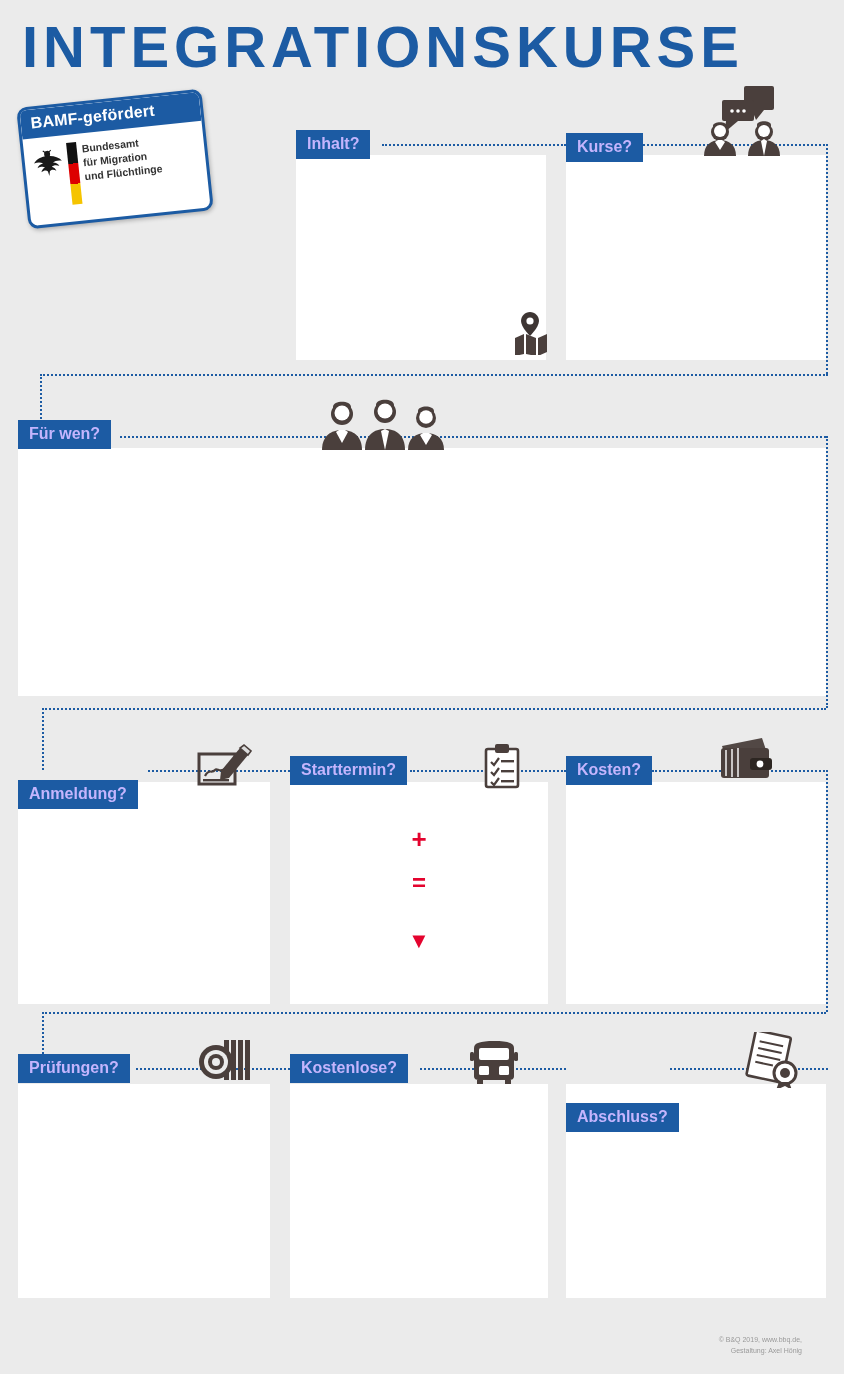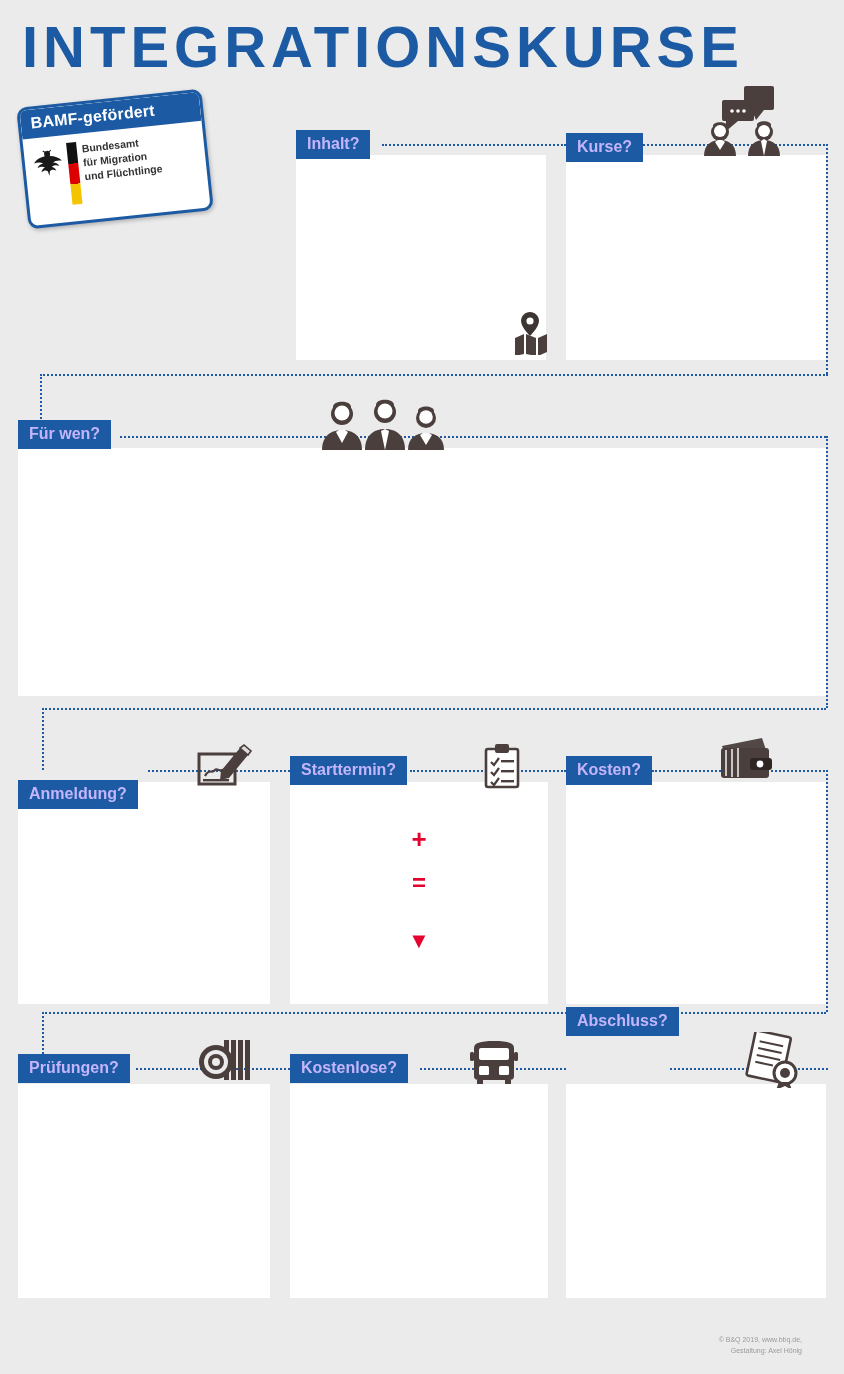--- a/index.html
+++ b/index.html
@@ -155,21 +155,21 @@
 
   
   #fah-card { left: 290px; top: 1084px; width: 258px; height: 214px; }
   #fah-tag { left: 290px; top: 1054px; }
   #fah-box { position: absolute; left: 302px; top: 1118px; width: 234px; height: 56px;
      font-size: 16px; flex-direction: column; }
   #fah-list { position: absolute; left: 302px; top: 1188px; width: 236px; }
 
   
   #abs-card { left: 566px; top: 1084px; width: 260px; height: 214px; }
-  #abs-tag { left: 566px; top: 1007px; }
+  #abs-tag { left: 566px; top: 1103px; }
   #abs-intro { position: absolute; left: 578px; top: 1098px; width: 220px; }
   #abs-box1 { position: absolute; left: 578px; top: 1118px; width: 236px; height: 50px;
      font-size: 16px; flex-direction: column; }
   #abs-box2 { position: absolute; left: 578px; top: 1180px; width: 236px; height: 34px; font-size: 16px; }
   #abs-note { position: absolute; left: 578px; top: 1228px; width: 224px; }
 
   
   .footer {
     position: absolute; right: 42px; bottom: 18px;
     font-size: 7px; line-height: 1.5; color: #9a9a9a; text-align: right;

